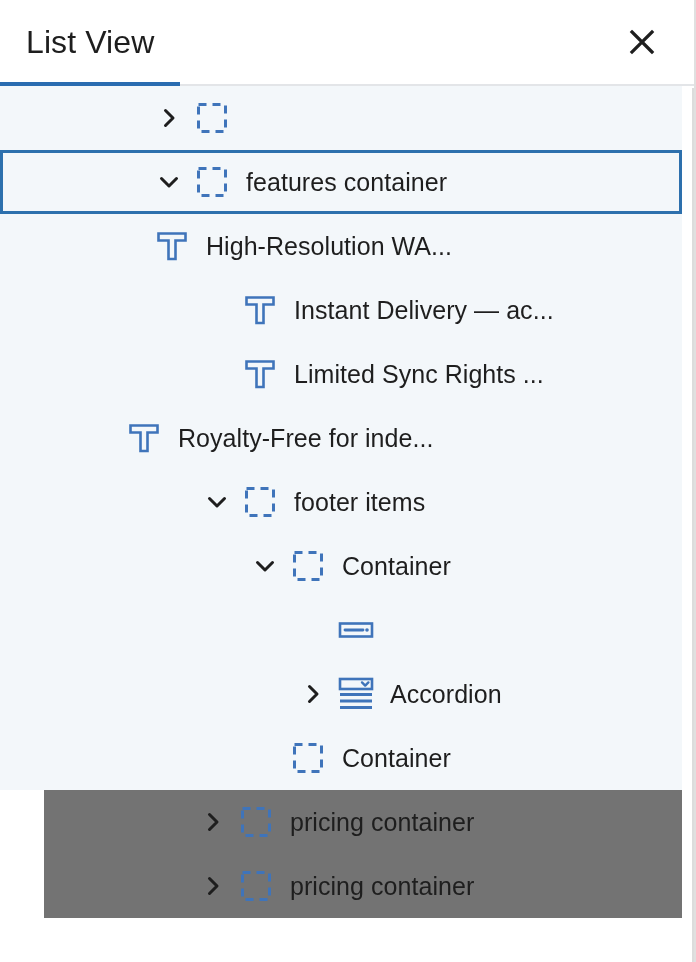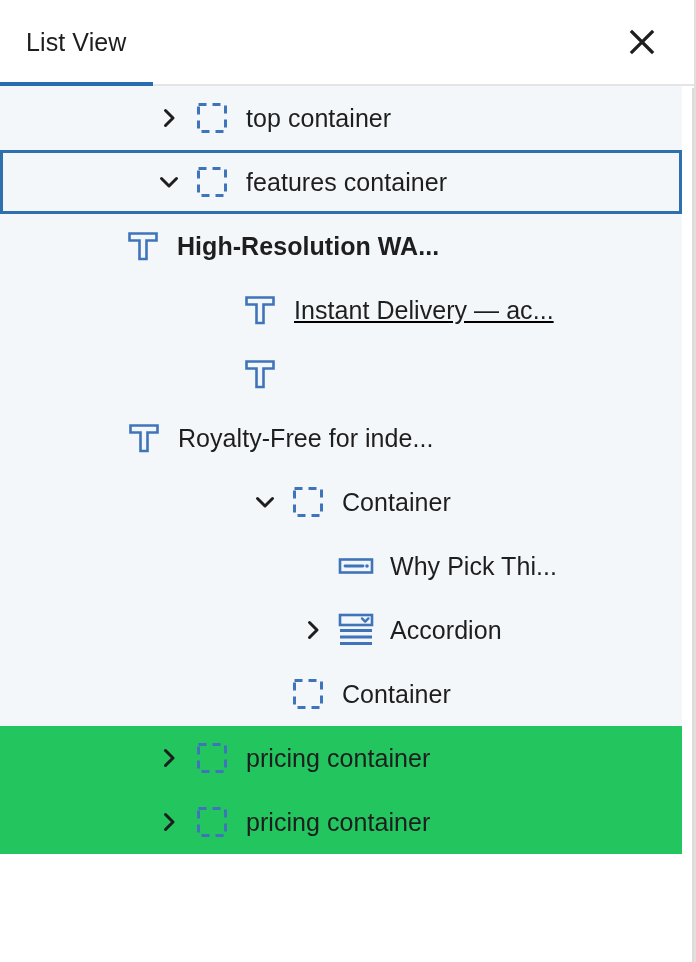--- a/index.html
+++ b/index.html
@@ -35,21 +35,21 @@
     display: flex;
     align-items: center;
   }
   .tab {
     position: relative;
     height: 86px;
     display: flex;
     align-items: center;
     justify-content: center;
     padding: 0 26px;
-    font-size: 25px;
+    font-size: 32px;
     color: #1e1e1e;
     cursor: pointer;
     background: transparent;
     border: none;
     font-family: "Liberation Sans", sans-serif;
     letter-spacing: 0.1px;
   }
   .tab.active::after {
     content: "";
     position: absolute;
@@ -87,21 +87,21 @@
   .row {
     position: relative;
     height: 64px;
     display: flex;
     align-items: center;
     box-sizing: border-box;
     cursor: pointer;
     white-space: nowrap;
   }
   .row.tinted { background: #f3f7fa; }
-  .row.plain  { background: #22c55e; }
+  .row.plain  { background: #737373; margin-left: 44px; }
 
   .row.selected {
     border-top: 3px solid #2d70ad;
     border-bottom: 3px solid #2d70ad;
     border-left: 3px solid #2d70ad;
     border-right: 3px solid #2d70ad;
     background: #f3f7fa;
     height: 64px;
   }
 
@@ -172,69 +172,82 @@
         <span class="chev">
           <svg width="26" height="26" viewBox="0 0 26 26" aria-hidden="true">
             <path d="M9.5 5.5 L17 13 L9.5 20.5" fill="none" stroke="#1e1e1e" stroke-width="3" stroke-linecap="round" stroke-linejoin="round"></path>
           </svg>
         </span>
         <span class="blk-icon">
           <svg width="40" height="40" viewBox="0 0 40 40" aria-hidden="true">
             <rect x="6.5" y="6.5" width="27" height="27" fill="none" stroke="#3f74ba" stroke-width="3" stroke-dasharray="8 6" stroke-linecap="butt"></rect>
           </svg>
         </span>
-        <span class="label">top container</span>
       </div>
       <div class="row selected" style="padding-left: 149px;">
         <span class="chev">
           <svg width="26" height="26" viewBox="0 0 26 26" aria-hidden="true">
             <path d="M5.5 9.5 L13 17 L20.5 9.5" fill="none" stroke="#1e1e1e" stroke-width="3" stroke-linecap="round" stroke-linejoin="round"></path>
           </svg>
         </span>
         <span class="blk-icon">
           <svg width="40" height="40" viewBox="0 0 40 40" aria-hidden="true">
             <rect x="6.5" y="6.5" width="27" height="27" fill="none" stroke="#3f74ba" stroke-width="3" stroke-dasharray="8 6" stroke-linecap="butt"></rect>
           </svg>
         </span>
         <span class="label">features container</span>
       </div>
-      <div class="row tinted" style="padding-left: 83px; font-weight: bold;">
+      <div class="row tinted" style="padding-left: 112px;">
         <span class="chev empty"></span>
         <span class="blk-icon">
           <svg width="40" height="40" viewBox="0 0 40 40" aria-hidden="true">
             <path d="M6.5 7.5 H33.5 V14.5 H23.5 V33 H16.5 V14.5 H6.5 Z" fill="none" stroke="#3f74ba" stroke-width="2.6" stroke-linejoin="miter"></path>
           </svg>
         </span>
         <span class="label">High-Resolution WA...</span>
       </div>
-      <div class="row tinted" style="padding-left: 200px; text-decoration: underline;">
+      <div class="row tinted" style="padding-left: 200px;">
         <span class="chev empty"></span>
         <span class="blk-icon">
           <svg width="40" height="40" viewBox="0 0 40 40" aria-hidden="true">
             <path d="M6.5 7.5 H33.5 V14.5 H23.5 V33 H16.5 V14.5 H6.5 Z" fill="none" stroke="#3f74ba" stroke-width="2.6" stroke-linejoin="miter"></path>
           </svg>
         </span>
         <span class="label">Instant Delivery — ac...</span>
       </div>
       <div class="row tinted" style="padding-left: 200px;">
         <span class="chev empty"></span>
         <span class="blk-icon">
           <svg width="40" height="40" viewBox="0 0 40 40" aria-hidden="true">
             <path d="M6.5 7.5 H33.5 V14.5 H23.5 V33 H16.5 V14.5 H6.5 Z" fill="none" stroke="#3f74ba" stroke-width="2.6" stroke-linejoin="miter"></path>
           </svg>
         </span>
+        <span class="label">Limited Sync Rights ...</span>
       </div>
       <div class="row tinted" style="padding-left: 84px;">
         <span class="chev empty"></span>
         <span class="blk-icon">
           <svg width="40" height="40" viewBox="0 0 40 40" aria-hidden="true">
             <path d="M6.5 7.5 H33.5 V14.5 H23.5 V33 H16.5 V14.5 H6.5 Z" fill="none" stroke="#3f74ba" stroke-width="2.6" stroke-linejoin="miter"></path>
           </svg>
         </span>
         <span class="label">Royalty-Free for inde...</span>
+      </div>
+      <div class="row tinted" style="padding-left: 200px;">
+        <span class="chev">
+          <svg width="26" height="26" viewBox="0 0 26 26" aria-hidden="true">
+            <path d="M5.5 9.5 L13 17 L20.5 9.5" fill="none" stroke="#1e1e1e" stroke-width="3" stroke-linecap="round" stroke-linejoin="round"></path>
+          </svg>
+        </span>
+        <span class="blk-icon">
+          <svg width="40" height="40" viewBox="0 0 40 40" aria-hidden="true">
+            <rect x="6.5" y="6.5" width="27" height="27" fill="none" stroke="#3f74ba" stroke-width="3" stroke-dasharray="8 6" stroke-linecap="butt"></rect>
+          </svg>
+        </span>
+        <span class="label">footer items</span>
       </div>
       <div class="row tinted" style="padding-left: 248px;">
         <span class="chev">
           <svg width="26" height="26" viewBox="0 0 26 26" aria-hidden="true">
             <path d="M5.5 9.5 L13 17 L20.5 9.5" fill="none" stroke="#1e1e1e" stroke-width="3" stroke-linecap="round" stroke-linejoin="round"></path>
           </svg>
         </span>
         <span class="blk-icon">
           <svg width="40" height="40" viewBox="0 0 40 40" aria-hidden="true">
             <rect x="6.5" y="6.5" width="27" height="27" fill="none" stroke="#3f74ba" stroke-width="3" stroke-dasharray="8 6" stroke-linecap="butt"></rect>
@@ -244,21 +257,20 @@
       </div>
       <div class="row tinted" style="padding-left: 296px;">
         <span class="chev empty"></span>
         <span class="blk-icon">
           <svg width="40" height="40" viewBox="0 0 40 40" aria-hidden="true">
             <rect x="4" y="13.5" width="32" height="13" fill="none" stroke="#3f74ba" stroke-width="2.6"></rect>
             <line x1="9" y1="20" x2="27" y2="20" stroke="#3f74ba" stroke-width="2.8" stroke-linecap="round"></line>
             <circle cx="31" cy="20" r="1.8" fill="#3f74ba"></circle>
           </svg>
         </span>
-        <span class="label">Why Pick Thi...</span>
       </div>
       <div class="row tinted" style="padding-left: 296px; text-align: center;">
         <span class="chev">
           <svg width="26" height="26" viewBox="0 0 26 26" aria-hidden="true">
             <path d="M9.5 5.5 L17 13 L9.5 20.5" fill="none" stroke="#1e1e1e" stroke-width="3" stroke-linecap="round" stroke-linejoin="round"></path>
           </svg>
         </span>
         <span class="blk-icon">
           <svg width="40" height="40" viewBox="0 0 40 40" aria-hidden="true">
             <rect x="4" y="5" width="32" height="10" fill="none" stroke="#3f74ba" stroke-width="2.6"></rect>

